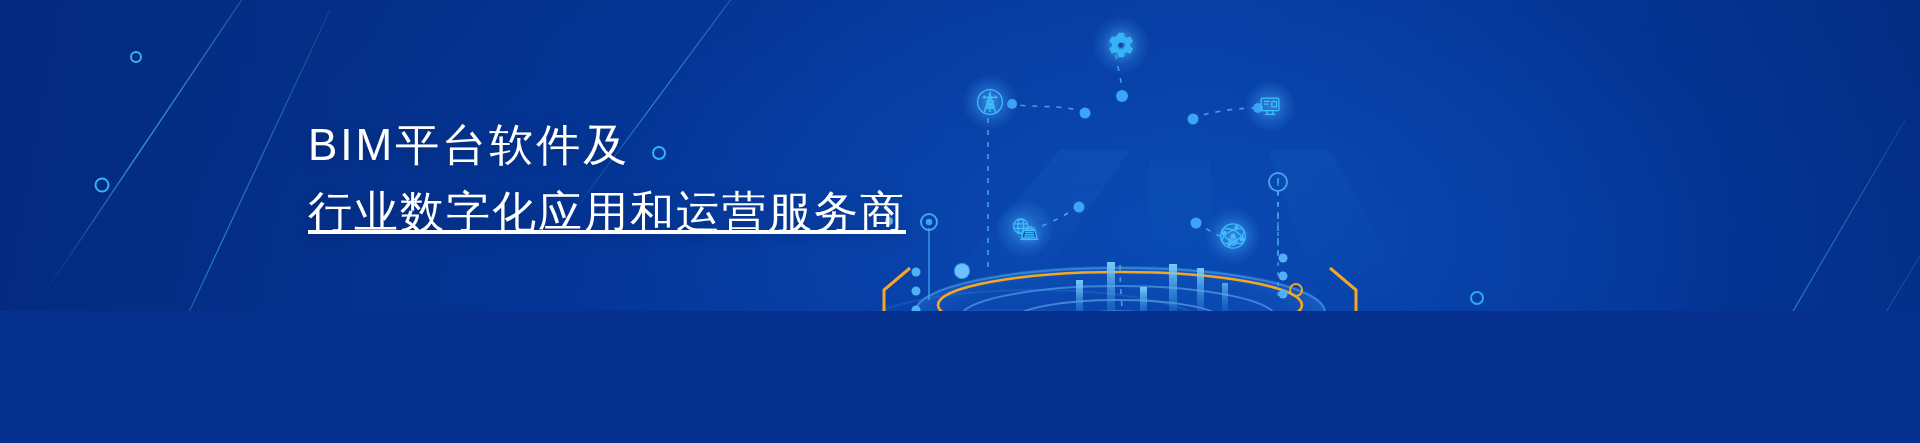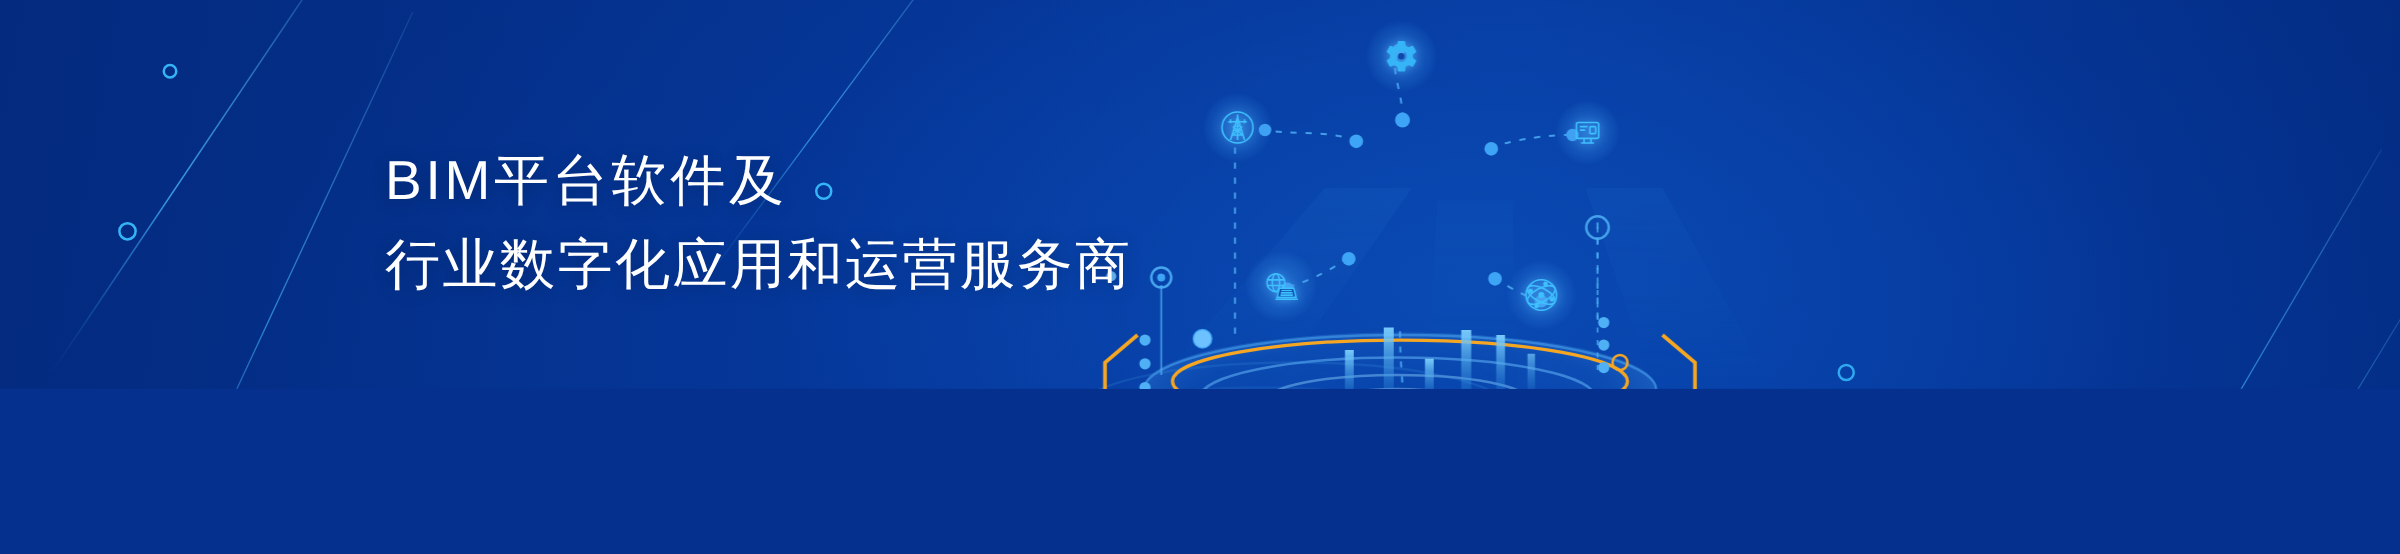--- a/index.html
+++ b/index.html
@@ -24,21 +24,21 @@
     position:absolute;left:308px;top:112px;
     color:#ffffff;line-height:1.52;
     letter-spacing:2px;
     text-shadow:0 2px 14px rgba(0,0,0,.22);
   }
   #headline .hl-line{
     font-size:44px;font-weight:400;white-space:nowrap;
     font-family:"Liberation Sans","DejaVu Sans",sans-serif;
   }
   #headline .hl-line.l1{letter-spacing:3px;}
-  #headline .hl-line.l2{letter-spacing:2px;}
+  #headline .hl-line.l2{letter-spacing:2px;text-decoration:underline;}
 
   
   #sphere{
     position:absolute;left:1037px;top:93px;width:170px;height:170px;
     border-radius:50%;
     background:
       radial-gradient(circle at 34% 26%, #4ea9f2 0%, #2b86e0 34%, #1565c8 62%, #0f4db0 85%, #0c419c 100%);
     box-shadow:0 0 46px 14px rgba(45,134,224,.30), inset -14px -18px 44px rgba(4,38,110,.45);
   }
   #sphere::after{

